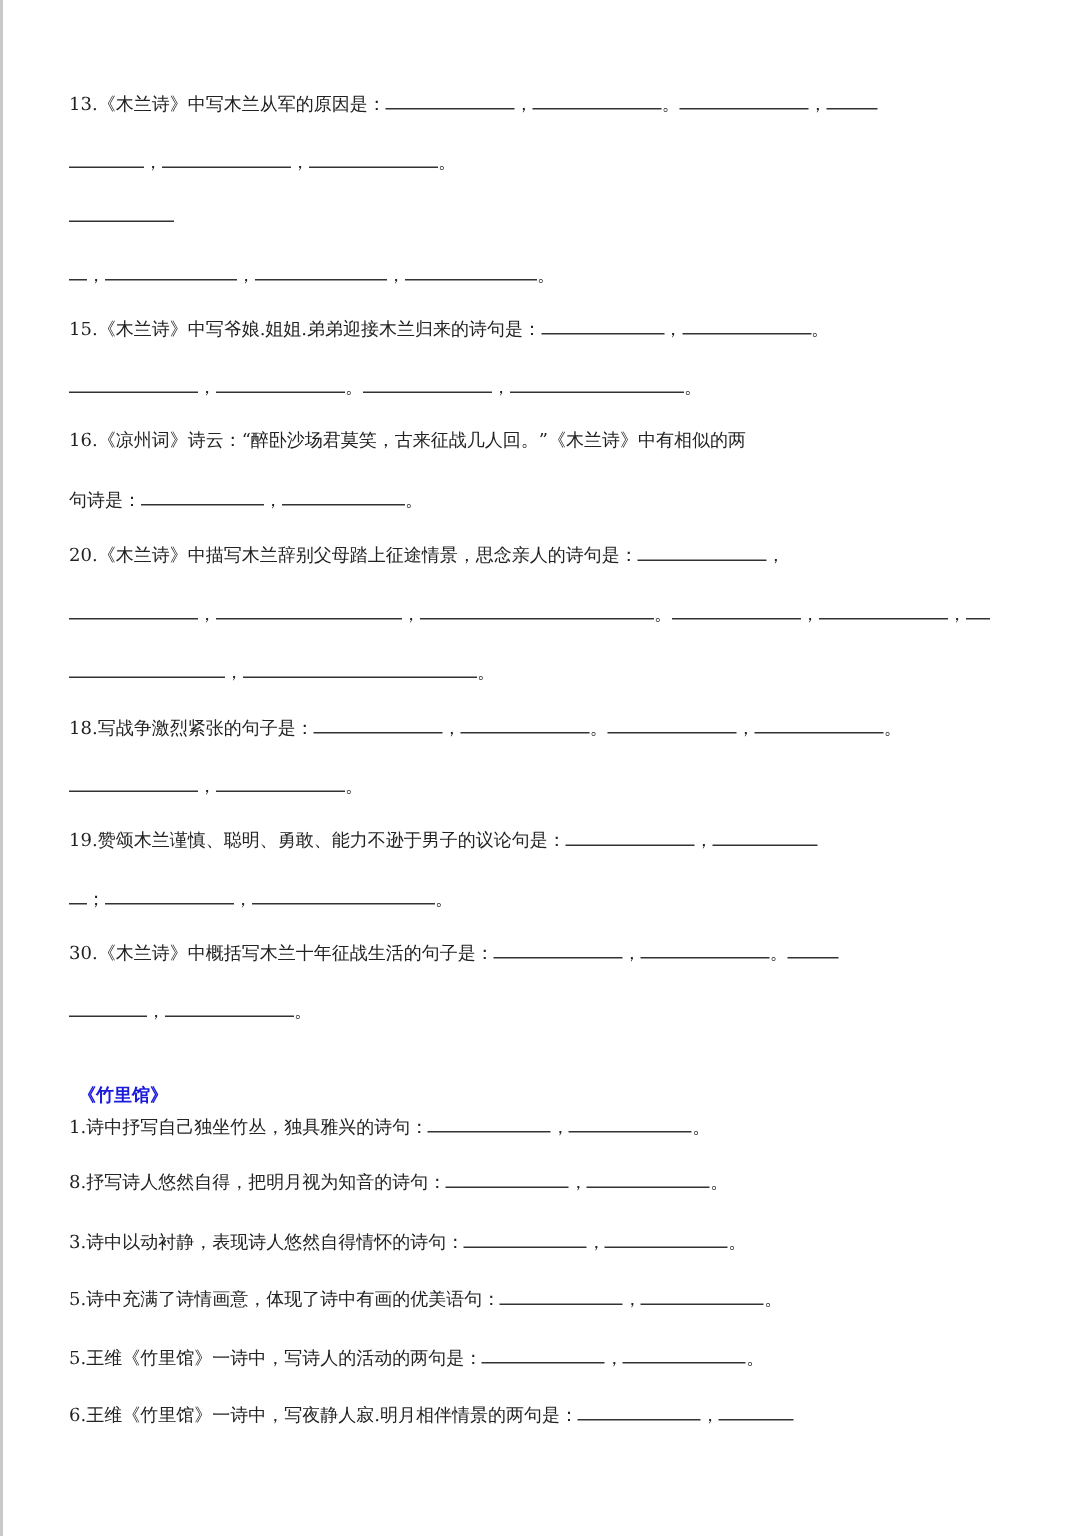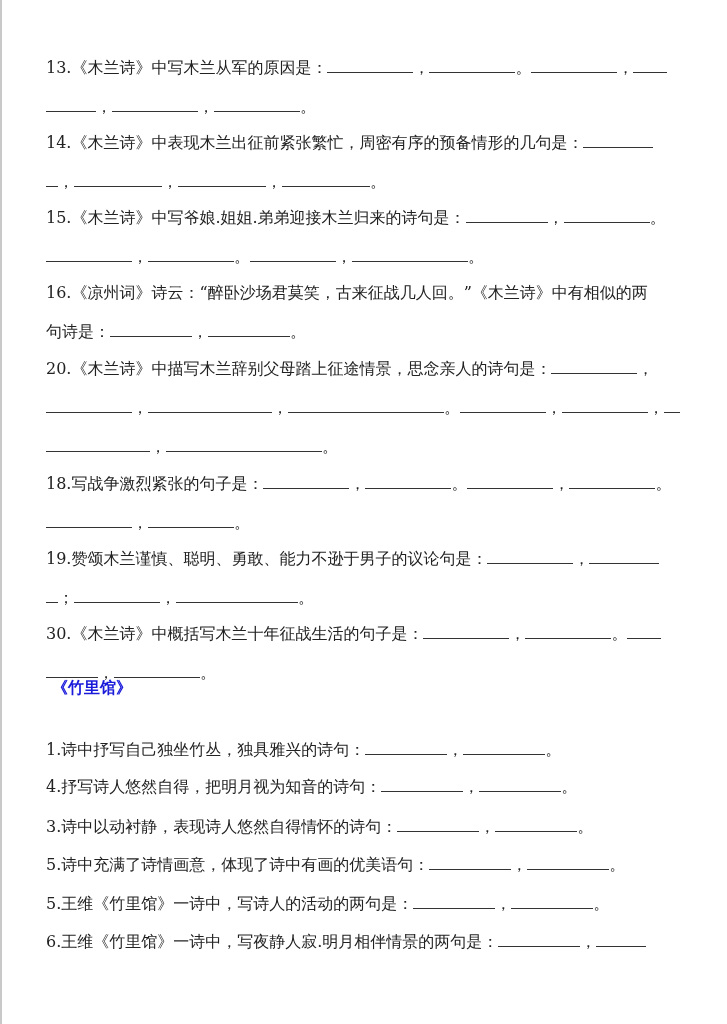--- a/index.html
+++ b/index.html
@@ -1,45 +1,45 @@
 <!DOCTYPE html>
 <html><head>
 <meta charset="utf-8">
 <style>
   html, body { margin: 0; padding: 0; background: #ffffff; }
   body { width: 727px; height: 1024px; position: relative; overflow: hidden;
          font-family: "DejaVu Serif", "Liberation Serif", serif; color: #222; }
   .page-edge { position: absolute; left: 0; top: 0; width: 2px; height: 1024px; background: #c9c9c9; }
-  .line { position: absolute; left: 46px; font-size: 16px; white-space: nowrap; line-height: 20px; }
+  .line { position: absolute; left: 46px; font-size: 12px; white-space: nowrap; line-height: 20px; }
   .heading { color: #1a1adb; font-weight: bold; }
   .blank { display: inline-block; border-bottom: 1px solid #333; height: 14px; vertical-align: baseline; }
 </style>
 </head>
 <body>
 
 <div class="page-edge"></div>
 
 <div id="doc">
     <div class="line" style="top: 58px;"><span>13.《木兰诗》中写木兰从军的原因是：</span><span class="blank" style="width: 86px;"></span><span>，</span><span class="blank" style="width: 86px;"></span><span>。</span><span class="blank" style="width: 86px;"></span><span>，</span><span class="blank" style="width: 34px;"></span></div>
     <div class="line" style="top: 97px;"><span></span><span class="blank" style="width: 50px;"></span><span>，</span><span class="blank" style="width: 86px;"></span><span>，</span><span class="blank" style="width: 86px;"></span><span>。</span></div>
-    <div class="line" style="top: 133px;"><span>14.《木兰诗》中表现木兰出征前紧张繁忙，周密有序的预备情形的几句是：</span><span class="blank" style="width: 70px;"></span></div>
+    <div class="line" style="top: 133px;"><span class="blank" style="width: 70px;"></span></div>
     <div class="line" style="top: 172px;"><span></span><span class="blank" style="width: 12px;"></span><span>，</span><span class="blank" style="width: 88px;"></span><span>，</span><span class="blank" style="width: 88px;"></span><span>，</span><span class="blank" style="width: 88px;"></span><span>。</span></div>
     <div class="line" style="top: 208px; text-align: center;"><span>15.《木兰诗》中写爷娘.姐姐.弟弟迎接木兰归来的诗句是：</span><span class="blank" style="width: 82px;"></span><span>，</span><span class="blank" style="width: 86px;"></span><span>。</span></div>
     <div class="line" style="top: 247px;"><span></span><span class="blank" style="width: 86px;"></span><span>，</span><span class="blank" style="width: 86px;"></span><span>。</span><span class="blank" style="width: 86px;"></span><span>，</span><span class="blank" style="width: 116px;"></span><span>。</span></div>
     <div class="line" style="top: 283px;"><span>16.《凉州词》诗云：“醉卧沙场君莫笑，古来征战几人回。”《木兰诗》中有相似的两</span></div>
     <div class="line" style="top: 322px;"><span>句诗是：</span><span class="blank" style="width: 82px;"></span><span>，</span><span class="blank" style="width: 82px;"></span><span>。</span></div>
     <div class="line" style="top: 359px;"><span>20.《木兰诗》中描写木兰辞别父母踏上征途情景，思念亲人的诗句是：</span><span class="blank" style="width: 86px;"></span><span>，</span></div>
     <div class="line" style="top: 398px;"><span></span><span class="blank" style="width: 86px;"></span><span>，</span><span class="blank" style="width: 124px;"></span><span>，</span><span class="blank" style="width: 156px;"></span><span>。</span><span class="blank" style="width: 86px;"></span><span>，</span><span class="blank" style="width: 86px;"></span><span>，</span><span class="blank" style="width: 16px;"></span></div>
     <div class="line" style="top: 437px;"><span></span><span class="blank" style="width: 104px;"></span><span>，</span><span class="blank" style="width: 156px;"></span><span>。</span></div>
     <div class="line" style="top: 474px;"><span>18.写战争激烈紧张的句子是：</span><span class="blank" style="width: 86px;"></span><span>，</span><span class="blank" style="width: 86px;"></span><span>。</span><span class="blank" style="width: 86px;"></span><span>，</span><span class="blank" style="width: 86px;"></span><span>。</span></div>
     <div class="line" style="top: 513px;"><span></span><span class="blank" style="width: 86px;"></span><span>，</span><span class="blank" style="width: 86px;"></span><span>。</span></div>
     <div class="line" style="top: 549px;"><span>19.赞颂木兰谨慎、聪明、勇敢、能力不逊于男子的议论句是：</span><span class="blank" style="width: 86px;"></span><span>，</span><span class="blank" style="width: 70px;"></span></div>
     <div class="line" style="top: 588px;"><span></span><span class="blank" style="width: 12px;"></span><span>；</span><span class="blank" style="width: 86px;"></span><span>，</span><span class="blank" style="width: 122px;"></span><span>。</span></div>
     <div class="line" style="top: 624px;"><span>30.《木兰诗》中概括写木兰十年征战生活的句子是：</span><span class="blank" style="width: 86px;"></span><span>，</span><span class="blank" style="width: 86px;"></span><span>。</span><span class="blank" style="width: 34px;"></span></div>
     <div class="line" style="top: 663px;"><span></span><span class="blank" style="width: 52px;"></span><span>，</span><span class="blank" style="width: 86px;"></span><span>。</span></div>
-    <div class="line heading" style="top: 678px; left: 52px; text-align: center;">《竹里馆》</div>
+    <div class="line heading" style="top: 720px; left: 52px; text-align: center;">《竹里馆》</div>
     <div class="line" style="top: 740px;"><span>1.诗中抒写自己独坐竹丛，独具雅兴的诗句：</span><span class="blank" style="width: 82px;"></span><span>，</span><span class="blank" style="width: 82px;"></span><span>。</span></div>
-    <div class="line" style="top: 777px;"><span>4.抒写诗人悠然自得，把明月视为知音的诗句：</span><span class="blank" style="width: 82px;"></span><span>，</span><span class="blank" style="width: 82px;"></span><span>。</span></div>
+    <div class="line" style="top: 777px;"><span>8.抒写诗人悠然自得，把明月视为知音的诗句：</span><span class="blank" style="width: 82px;"></span><span>，</span><span class="blank" style="width: 82px;"></span><span>。</span></div>
     <div class="line" style="top: 817px;"><span>3.诗中以动衬静，表现诗人悠然自得情怀的诗句：</span><span class="blank" style="width: 82px;"></span><span>，</span><span class="blank" style="width: 82px;"></span><span>。</span></div>
     <div class="line" style="top: 855px;"><span>5.诗中充满了诗情画意，体现了诗中有画的优美语句：</span><span class="blank" style="width: 82px;"></span><span>，</span><span class="blank" style="width: 82px;"></span><span>。</span></div>
     <div class="line" style="top: 894px;"><span>5.王维《竹里馆》一诗中，写诗人的活动的两句是：</span><span class="blank" style="width: 82px;"></span><span>，</span><span class="blank" style="width: 82px;"></span><span>。</span></div>
     <div class="line" style="top: 932px;"><span>6.王维《竹里馆》一诗中，写夜静人寂.明月相伴情景的两句是：</span><span class="blank" style="width: 82px;"></span><span>，</span><span class="blank" style="width: 50px;"></span></div>
   </div>
 
 </body></html>

